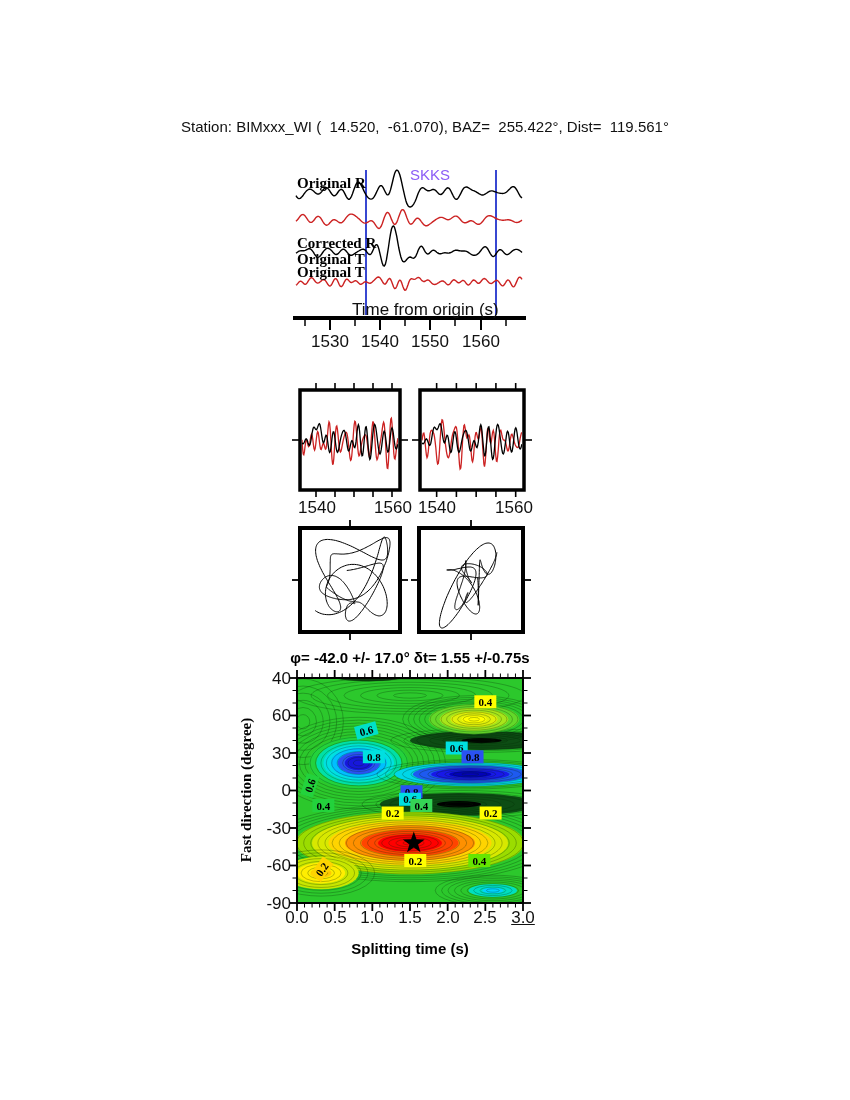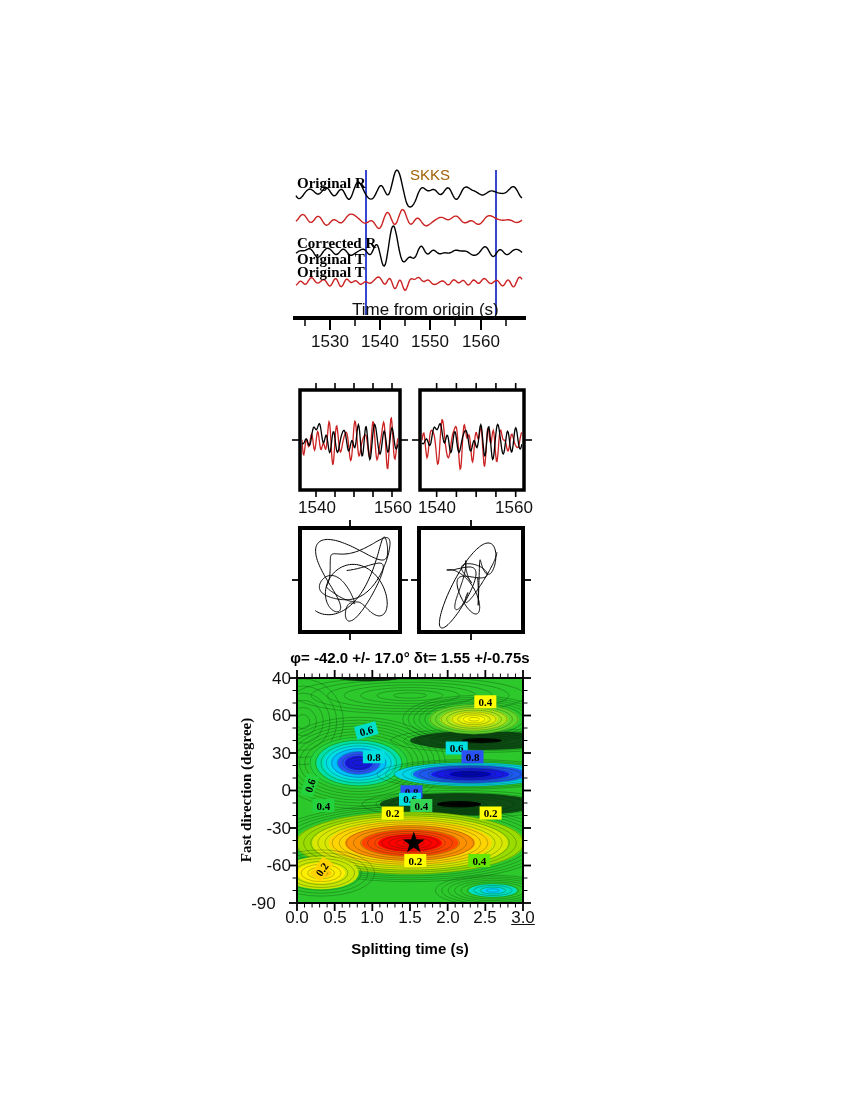--- a/index.html
+++ b/index.html
@@ -6,21 +6,21 @@
   #page{position:relative;width:850px;height:1100px;background:#ffffff;overflow:hidden;
         font-family:"Liberation Sans",sans-serif;}
   #gfx{position:absolute;left:0;top:0;}
   .t{position:absolute;white-space:pre;color:#111;font-family:"Liberation Sans",sans-serif;}
   .sans15{font-size:15px;}
   .sans17{font-size:17px;}
   .serifb{font-family:Liberation Sans, sans-serif;font-weight:bold;}
   .serifb15{font-family:"Liberation Serif",serif;font-weight:bold;font-size:15px;color:#000;}
   .ctr{text-align:center;}
   .rt{text-align:right;}
-  .phase{color:#a16207;}
+  .phase{color:#8b5cf6;}
 </style>
 </head>
 <body>
 
 <div id="page">
   <svg id="gfx" width="850" height="1100" viewBox="0 0 850 1100">
       <g>
         <line x1="366" y1="170" x2="366" y2="315" stroke-width="1.8" stroke="#2233cc"></line>
         <line x1="496" y1="170" x2="496" y2="315" stroke-width="1.8" stroke="#2233cc"></line>
         <path d="M296.0 195.7L297.0 197.3L298.1 198.3L299.1 198.6L300.1 198.4L301.1 197.6L302.2 196.5L303.2 195.2L304.2 193.7L305.2 192.4L306.3 191.1L307.3 190.2L308.3 189.5L309.4 189.1L310.4 189.2L311.4 189.5L312.4 190.2L313.5 191.0L314.5 192.0L315.5 192.9L316.5 193.6L317.6 194.0L318.6 194.0L319.6 193.6L320.7 192.8L321.7 191.6L322.7 190.3L323.7 189.1L324.8 188.2L325.8 187.7L326.8 187.7L327.8 188.4L328.9 189.6L329.9 191.1L330.9 192.8L332.0 194.2L333.0 195.3L334.0 195.8L335.0 195.6L336.1 194.8L337.1 193.5L338.1 192.0L339.1 190.6L340.2 189.7L341.2 189.3L342.2 189.7L343.3 190.8L344.3 192.6L345.3 194.6L346.3 196.6L347.4 198.3L348.4 199.2L349.4 199.2L350.4 198.2L351.5 196.3L352.5 193.7L353.5 190.8L354.6 187.8L355.6 185.2L356.6 183.3L357.6 182.3L358.7 182.1L359.7 182.9L360.7 184.3L361.7 186.2L362.8 188.4L363.8 190.6L364.8 192.7L365.9 194.6L366.9 196.2L367.9 197.4L368.9 198.3L370.0 198.9L371.0 199.1L372.0 198.9L373.0 198.2L374.1 196.9L375.1 195.2L376.1 193.1L377.2 190.8L378.2 188.7L379.2 186.9L380.2 185.8L381.3 185.6L382.3 186.3L383.3 187.9L384.3 190.0L385.4 192.2L386.4 194.0L387.4 194.9L388.5 194.6L389.5 192.9L390.5 189.9L391.5 186.0L392.6 181.5L393.6 177.2L394.6 173.6L395.6 171.2L396.7 170.1L397.7 170.4L398.7 172.0L399.8 174.8L400.8 178.5L401.8 182.8L402.8 187.6L403.9 192.3L404.9 196.8L405.9 200.7L406.9 203.7L408.0 205.7L409.0 206.7L410.0 207.1L411.1 206.8L412.1 206.1L413.1 204.9L414.1 203.3L415.2 201.2L416.2 198.7L417.2 196.0L418.2 193.3L419.3 191.0L420.3 189.2L421.3 188.1L422.4 187.7L423.4 187.9L424.4 188.5L425.4 189.4L426.5 190.1L427.5 190.7L428.5 190.8L429.5 190.7L430.6 190.3L431.6 189.8L432.6 189.5L433.7 189.5L434.7 189.8L435.7 190.6L436.7 191.6L437.8 192.8L438.8 193.8L439.8 194.4L440.8 194.5L441.9 194.0L442.9 193.0L443.9 191.7L445.0 190.2L446.0 188.9L447.0 188.0L448.0 187.8L449.1 188.3L450.1 189.6L451.1 191.5L452.1 193.6L453.2 195.8L454.2 197.6L455.2 198.9L456.3 199.4L457.3 199.0L458.3 197.9L459.3 196.2L460.4 194.2L461.4 192.1L462.4 190.2L463.4 188.6L464.5 187.6L465.5 187.1L466.5 187.0L467.6 187.3L468.6 187.9L469.6 188.5L470.6 189.2L471.7 189.8L472.7 190.3L473.7 190.7L474.7 191.2L475.8 191.7L476.8 192.3L477.8 192.9L478.9 193.6L479.9 194.2L480.9 194.7L481.9 195.0L483.0 195.0L484.0 194.7L485.0 194.2L486.0 193.5L487.1 192.8L488.1 192.1L489.1 191.5L490.2 191.1L491.2 190.9L492.2 190.9L493.2 191.1L494.3 191.5L495.3 191.8L496.3 192.2L497.3 192.6L498.4 192.9L499.4 193.1L500.4 193.3L501.5 193.4L502.5 193.5L503.5 193.4L504.5 193.1L505.6 192.7L506.6 192.0L507.6 191.1L508.6 190.1L509.7 189.0L510.7 187.9L511.7 187.1L512.8 186.7L513.8 186.7L514.8 187.3L515.8 188.5L516.9 190.1L517.9 192.0L518.9 193.9L519.9 195.7L521.0 197.1L522.0 197.9" fill="none" stroke="#000000" stroke-width="1.4" stroke-linejoin="round"></path>
@@ -405,20 +405,21 @@
       <line x1="296" y1="715.5" x2="289" y2="715.5" stroke-width="1.8" stroke="#000"></line>
       <line x1="524" y1="715.5" x2="531" y2="715.5" stroke-width="1.8" stroke="#000"></line>
       <line x1="296" y1="703" x2="292.5" y2="703" stroke-width="1" stroke="#000"></line>
       <line x1="524" y1="703" x2="527.5" y2="703" stroke-width="1" stroke="#000"></line>
       <line x1="296" y1="690.5" x2="292.5" y2="690.5" stroke-width="1" stroke="#000"></line>
       <line x1="524" y1="690.5" x2="527.5" y2="690.5" stroke-width="1" stroke="#000"></line>
       <line x1="296" y1="678" x2="289" y2="678" stroke-width="1.8" stroke="#000"></line>
       <line x1="524" y1="678" x2="531" y2="678" stroke-width="1.8" stroke="#000"></line>
     </svg>
 
+  <div class="t sans15 ctr" style="left:0px;right:0px;top:118px;">Station: BIMxxx_WI (  14.520,  -61.070), BAZ=  255.422°, Dist=  119.561°</div>
 
   <div class="t serifb15" style="left:297px;top:175px;">Original R</div>
   <div class="t serifb15" style="left:297px;top:204px;margin-top:47px;">Original T</div>
   <div class="t serifb15" style="left:297px;top:235px;">Corrected R</div>
   <div class="t serifb15" style="left:297px;top:264px;">Original T</div>
 
   <div class="t sans15 phase" style="left:410px;top:166px;">SKKS</div>
 
   <div class="t sans17" style="left:352px;top:300px;">Time from origin (s)</div>
 
@@ -435,21 +436,21 @@
   <div class="t serifb ctr" style="left:280px;width:260px;top:649px;font-size:15px;color:#000;">φ= -42.0 +/- 17.0° δt= 1.55 +/-0.75s</div>
 
   <div class="t serifb15" style="left:246px;top:790px;transform:translate(-50%,-50%) rotate(-90deg);">Fast direction (degree)</div>
 
   <div class="t sans17 rt" style="left:236px;width:55px;top:669px;">40</div>
   <div class="t sans17 rt" style="left:236px;width:55px;top:706px;">60</div>
   <div class="t sans17 rt" style="left:236px;width:55px;top:744px;">30</div>
   <div class="t sans17 rt" style="left:236px;width:55px;top:781px;">0</div>
   <div class="t sans17 rt" style="left:236px;width:55px;top:819px;">-30</div>
   <div class="t sans17 rt" style="left:236px;width:55px;top:856px;">-60</div>
-  <div class="t sans17 rt" style="left:236px;width:55px;top:894px;text-align:center;">-90</div>
+  <div class="t sans17 rt" style="left:236px;width:55px;top:894px;">-90</div>
 
   <div class="t sans17 ctr" style="left:277px;width:40px;top:908px;">0.0</div>
   <div class="t sans17 ctr" style="left:315px;width:40px;top:908px;">0.5</div>
   <div class="t sans17 ctr" style="left:352px;width:40px;top:908px;">1.0</div>
   <div class="t sans17 ctr" style="left:390px;width:40px;top:908px;">1.5</div>
   <div class="t sans17 ctr" style="left:428px;width:40px;top:908px;">2.0</div>
   <div class="t sans17 ctr" style="left:465px;width:40px;top:908px;">2.5</div>
   <div class="t sans17 ctr" style="left:503px;width:40px;top:908px;text-decoration:underline;">3.0</div>
 
   <div class="t serifb ctr" style="left:320px;width:180px;top:940px;font-size:15px;color:#000;">Splitting time (s)</div>

